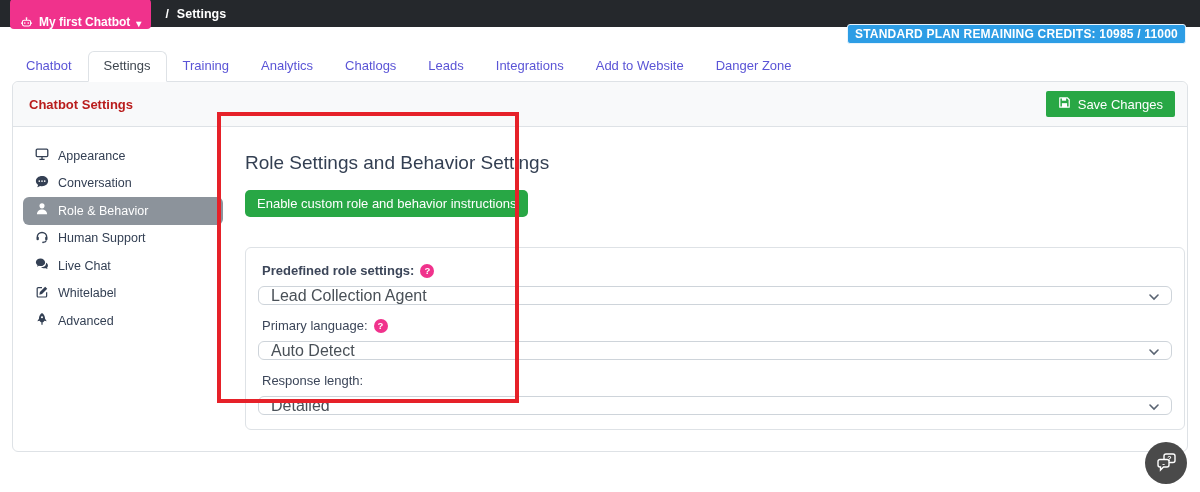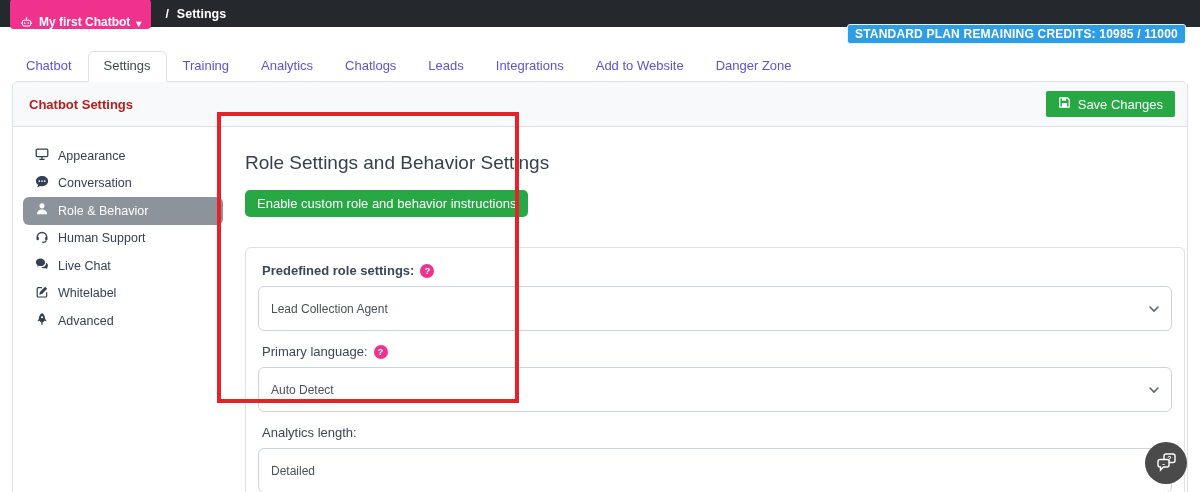--- a/index.html
+++ b/index.html
@@ -39,21 +39,21 @@
   .content { flex:1; padding:4px 8px 0 22px; }
   .content h1 { font-size:19px; font-weight:400; color:#333f52; margin:8px 0 16px; }
   .enable-btn { background:#28a745; color:#fff; border:none; border-radius:5px; font-size:13px; font-family:inherit; padding:6px 12px; cursor:pointer; margin-bottom:30px; display:inline-block; }
 
   .form-card { border:1px solid #dee2e6; border-radius:6px; padding:15px 12px 14px; background:#fff; width:940px; }
   .field { margin-bottom:13px; }
   .field:last-child { margin-bottom:0; }
   .field-label { display:flex; align-items:center; gap:6px; font-size:13px; color:#3c4659; margin:0 4px 8px; }
   .field-label.bold { font-weight:700; }
   .help { width:14px; height:14px; border-radius:50%; background:#f0328c; color:#fff; font-size:9.5px; font-weight:700; display:inline-flex; align-items:center; justify-content:center; cursor:pointer; }
-  .select { height:45px; border:1px solid #ced4da; border-radius:6px; display:flex; align-items:center; justify-content:space-between; padding:0 12px; font-size:12px; color:#495057; cursor:pointer; background:#fff; }
+  .select { height:19px; border:1px solid #ced4da; border-radius:6px; display:flex; align-items:center; justify-content:space-between; padding:0 12px; font-size:16px; color:#495057; cursor:pointer; background:#fff; }
 
   
   .annotation { position:absolute; left:217px; top:112px; width:302px; height:291px; border:4px solid #e62129; z-index:15; pointer-events:none; }
 
   
   .help-fab { position:absolute; right:13px; bottom:8px; width:42px; height:42px; border-radius:50%; background:#4a4a4a; display:flex; align-items:center; justify-content:center; cursor:pointer; z-index:20; border:none; }
 </style>
 </head>
 <body>
 
@@ -197,21 +197,21 @@
           <div class="select">
             <span>Auto Detect</span>
             <span><svg width="10" height="7" viewBox="0 0 10 7">
                   <path d="M1 1l4 4 4-4" fill="none" stroke="#5a6472" stroke-width="1.6" stroke-linecap="round"></path>
                 </svg></span>
           </div>
         </div>
 
         <div class="field">
           <div class="field-label">
-            <span>Analytics length:</span>
+            <span>Response length:</span>
           </div>
           <div class="select">
             <span>Detailed</span>
             <span><svg width="10" height="7" viewBox="0 0 10 7">
                   <path d="M1 1l4 4 4-4" fill="none" stroke="#5a6472" stroke-width="1.6" stroke-linecap="round"></path>
                 </svg></span>
           </div>
         </div>
       </div>
     </div>

